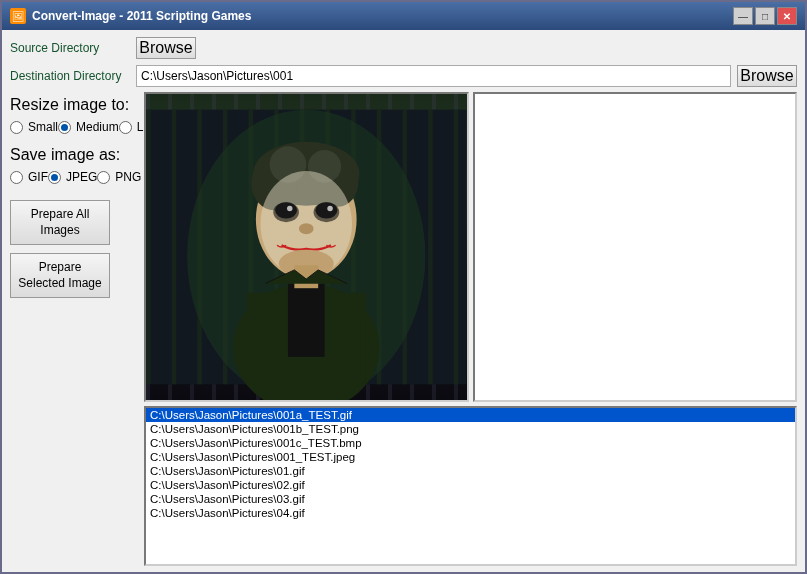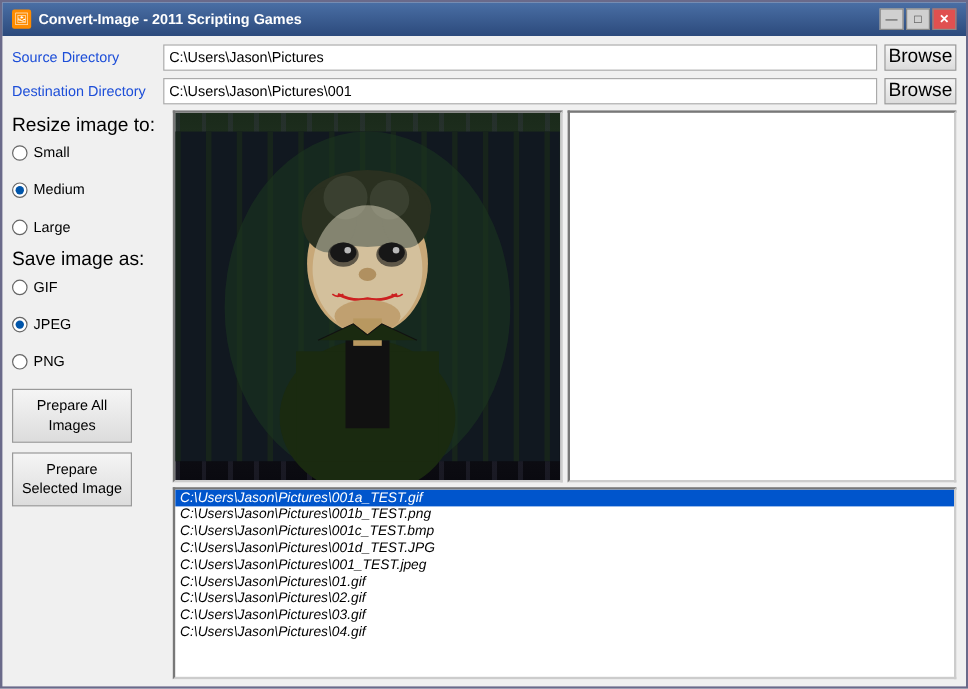--- a/index.html
+++ b/index.html
@@ -89,21 +89,21 @@
     .path-row {
       display: flex;
       align-items: center;
       gap: 6px;
       height: 24px;
     }
 
     .path-label {
       width: 120px;
       text-align: left;
-      color: #1d4ed8;
+      color: #14532d;
       font-size: 12px;
       flex-shrink: 0;
     }
 
     .path-input {
       flex: 1;
       height: 22px;
       border: 1px solid #aaa;
       background: white;
       padding: 2px 4px;
@@ -139,22 +139,22 @@
     }
 
     .group-label {
       font-size: 16px;
       color: #000;
       margin-bottom: 2px;
     }
 
     .radio-group {
       display: flex;
-      flex-direction: column;
-      gap: 17px;
+      flex-direction: row;
+      gap: 0;
       margin-bottom: 8px;
     }
 
     .radio-item {
       display: flex;
       align-items: center;
       gap: 5px;
       font-size: 12px;
       cursor: pointer;
     }
@@ -246,21 +246,20 @@
       background: white;
     }
 
     .file-list-area {
       height: 160px;
       border: 2px inset #ccc;
       background: white;
       overflow-y: scroll;
       overflow-x: hidden;
       flex-shrink: 0;
-      font-style: italic;
     }
 
     .file-item {
       padding: 1px 4px;
       cursor: pointer;
       font-size: 11.5px;
       white-space: nowrap;
       color: #000;
     }
 
@@ -296,21 +295,20 @@
       <div class="title-btn">—</div>
       <div class="title-btn">□</div>
       <div class="title-btn close">✕</div>
     </div>
   </div>
 
   <div class="content">
 
     <div class="path-row">
       <span class="path-label">Source Directory</span>
-      <input class="path-input" type="text" value="C:\Users\Jason\Pictures" style="">
       <button class="browse-btn">Browse</button>
     </div>
 
     <div class="path-row">
       <span class="path-label">Destination Directory</span>
       <input class="path-input" type="text" value="C:\Users\Jason\Pictures\001" style="">
       <button class="browse-btn">Browse</button>
     </div>
 
     <div class="main-area">
@@ -417,21 +415,20 @@
             </div>
           </div>
 
           <div class="image-box image-box-right"></div>
         </div>
 
         <div class="file-list-area" id="file-list">
         <div class="file-item selected">C:\Users\Jason\Pictures\001a_TEST.gif</div>
             <div class="file-item">C:\Users\Jason\Pictures\001b_TEST.png</div>
             <div class="file-item">C:\Users\Jason\Pictures\001c_TEST.bmp</div>
-            <div class="file-item">C:\Users\Jason\Pictures\001d_TEST.JPG</div>
             <div class="file-item">C:\Users\Jason\Pictures\001_TEST.jpeg</div>
             <div class="file-item">C:\Users\Jason\Pictures\01.gif</div>
             <div class="file-item">C:\Users\Jason\Pictures\02.gif</div>
             <div class="file-item">C:\Users\Jason\Pictures\03.gif</div>
             <div class="file-item">C:\Users\Jason\Pictures\04.gif</div>
           </div>
       </div>
     </div>
   </div>
 </div>

